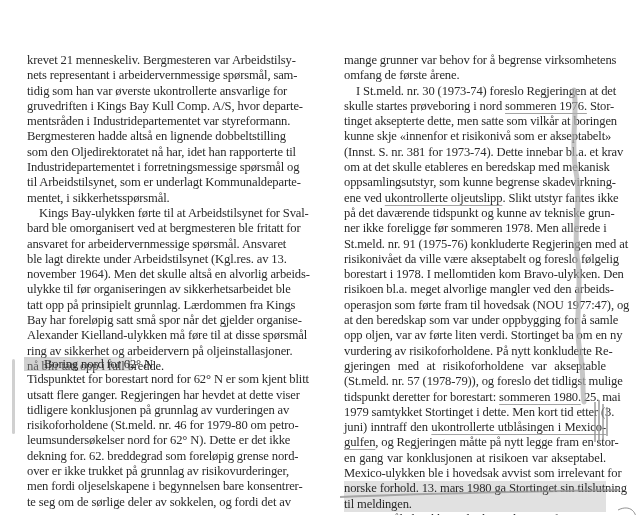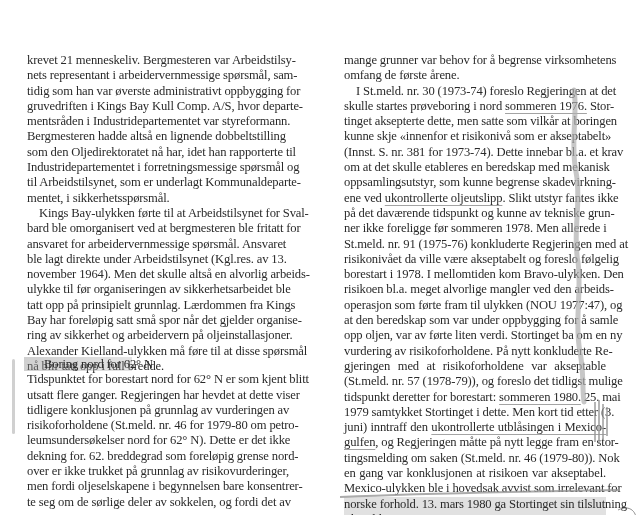--- a/index.html
+++ b/index.html
@@ -36,38 +36,38 @@
   .scribble { position: absolute; }
 </style>
 </head>
 <body>
 
 <div class="page page-left">
   <div class="margin-bar-left"></div>
   <div class="col" id="left-col" style="top:21px">
       <span class="line"><span>krevet 21 menneskeliv. Bergmesteren var Arbeidstilsy-</span></span>
       <span class="line"><span>nets representant i arbeidervernmessige spørsmål, sam-</span></span>
-      <span class="line"><span>tidig som han var øverste administrativt oppbygging for</span></span>
+      <span class="line"><span>tidig som han var øverste ukontrollerte ansvarlige for</span></span>
       <span class="line"><span>gruvedriften i Kings Bay Kull Comp. A/S, hvor departe-</span></span>
       <span class="line"><span>mentsråden i Industridepartementet var styreformann.</span></span>
       <span class="line"><span>Bergmesteren hadde altså en lignende dobbeltstilling</span></span>
       <span class="line"><span>som den Oljedirektoratet nå har, idet han rapporterte til</span></span>
       <span class="line"><span>Industridepartementet i forretningsmessige spørsmål og</span></span>
       <span class="line"><span>til Arbeidstilsynet, som er underlagt Kommunaldeparte-</span></span>
       <span class="line last"><span>mentet, i sikkerhetsspørsmål.</span></span>
       <span class="line indent"><span>Kings Bay-ulykken førte til at Arbeidstilsynet for Sval-</span></span>
       <span class="line"><span>bard ble omorganisert ved at bergmesteren ble fritatt for</span></span>
       <span class="line"><span>ansvaret for arbeidervernmessige spørsmål. Ansvaret</span></span>
       <span class="line"><span>ble lagt direkte under Arbeidstilsynet (Kgl.res. av 13.</span></span>
       <span class="line"><span>november 1964). Men det skulle altså en alvorlig arbeids-</span></span>
       <span class="line"><span>ulykke til før organiseringen av sikkerhetsarbeidet ble</span></span>
       <span class="line"><span>tatt opp på prinsipielt grunnlag. Lærdommen fra Kings</span></span>
       <span class="line"><span>Bay har foreløpig satt små spor når det gjelder organise-</span></span>
+      <span class="line"><span>Alexander Kielland-ulykken må føre til at disse spørsmål</span></span>
       <span class="line"><span>ring av sikkerhet og arbeidervern på oljeinstallasjoner.</span></span>
-      <span class="line"><span>Alexander Kielland-ulykken må føre til at disse spørsmål</span></span>
       <span class="line last"><span>nå blir tatt opp i full bredde.</span></span>
     </div>
   <div class="col" id="left-section" style="top:325px">
     <span class="heading">
       <span class="heading-mark"></span>
       <span style="position:relative">Boring nord for 62° N</span>
     </span>
     <div id="left-section-body">
         <span class="line"><span>Tidspunktet for borestart nord for 62° N er som kjent blitt</span></span>
         <span class="line"><span>utsatt flere ganger. Regjeringen har hevdet at dette viser</span></span>
@@ -94,31 +94,30 @@
       <span class="line"><span>(Innst. S. nr. 381 for 1973-74). Dette innebar bl.a. et krav</span></span>
       <span class="line"><span>om at det skulle etableres en beredskap med mekanisk</span></span>
       <span class="line"><span>oppsamlingsutstyr, som kunne begrense skadevirkning-</span></span>
       <span class="line"><span>ene ved </span><span class="underline">ukontrollerte oljeutslipp</span><span>. Slikt utstyr fantes ikke</span></span>
       <span class="line"><span>på det daværende tidspunkt og kunne av tekniske grun-</span></span>
       <span class="line"><span>ner ikke foreligge før sommeren 1978. Men allerede i</span></span>
       <span class="line"><span>St.meld. nr. 91 (1975-76) konkluderte Regjeringen med at</span></span>
       <span class="line"><span>risikonivået da ville være akseptabelt og foreslo følgelig</span></span>
       <span class="line"><span>borestart i 1978. I mellomtiden kom Bravo-ulykken. Den</span></span>
       <span class="line"><span>risikoen bl.a. meget alvorlige mangler ved den arbeids-</span></span>
-      <span class="line"><span>operasjon som førte fram til ulykken (NOU 1977:47), og</span></span>
+      <span class="line"><span>operasjon som førte fram til hovedsak (NOU 1977:47), og</span></span>
       <span class="line"><span>at den beredskap som var under oppbygging for å samle</span></span>
       <span class="line"><span>opp oljen, var av førte liten verdi. Stortinget ba om en ny</span></span>
       <span class="line"><span>vurdering av risikoforholdene. På nytt konkluderte Re-</span></span>
       <span class="line"><span>gjeringen med at risikoforholdene var akseptable</span></span>
       <span class="line"><span>(St.meld. nr. 57 (1978-79)), og foreslo det tidligst mulige</span></span>
       <span class="line"><span>tidspunkt deretter for borestart: </span><span class="underline">sommeren 1980.</span><span> 25. mai</span></span>
       <span class="line"><span>1979 samtykket Stortinget i dette. Men kort tid etter (3.</span></span>
       <span class="line"><span>juni) inntraff den </span><span class="underline">ukontrollerte utblåsingen i Mexico-</span></span>
       <span class="line"><span class="underline">gulfen</span><span>, og Regjeringen måtte på nytt legge fram en stor-</span></span>
-      <span class="line"><span>tingsmelding om saken (St.meld. nr. 46 (1979-80)). Nok</span></span>
       <span class="line"><span>en gang var konklusjonen at risikoen var akseptabel.</span></span>
       <span class="line"><span>Mexico-ulykken ble i hovedsak avvist som irrelevant for</span></span>
       <span class="line hl"><span>norske forhold. 13. mars 1980 ga Stortinget sin tilslutning</span></span>
       <span class="line last hl"><span>til meldingen.</span></span>
       <span class="line indent"><span>Det er således ikke endrede vurderinger fra Regjering-</span></span>
       <span class="line"><span>ens side som har ført til utsettelser. Derimot har </span><span class="italic">feilvur-</span></span>
     </div>
   <div class="pagenum" style="left:23px;top:489px;font-size:11px">4</div>
   <div class="pagenum" style="left:283px;top:482px">97</div>
   <svg class="scribble" style="left:0;top:0" width="320" height="515">

